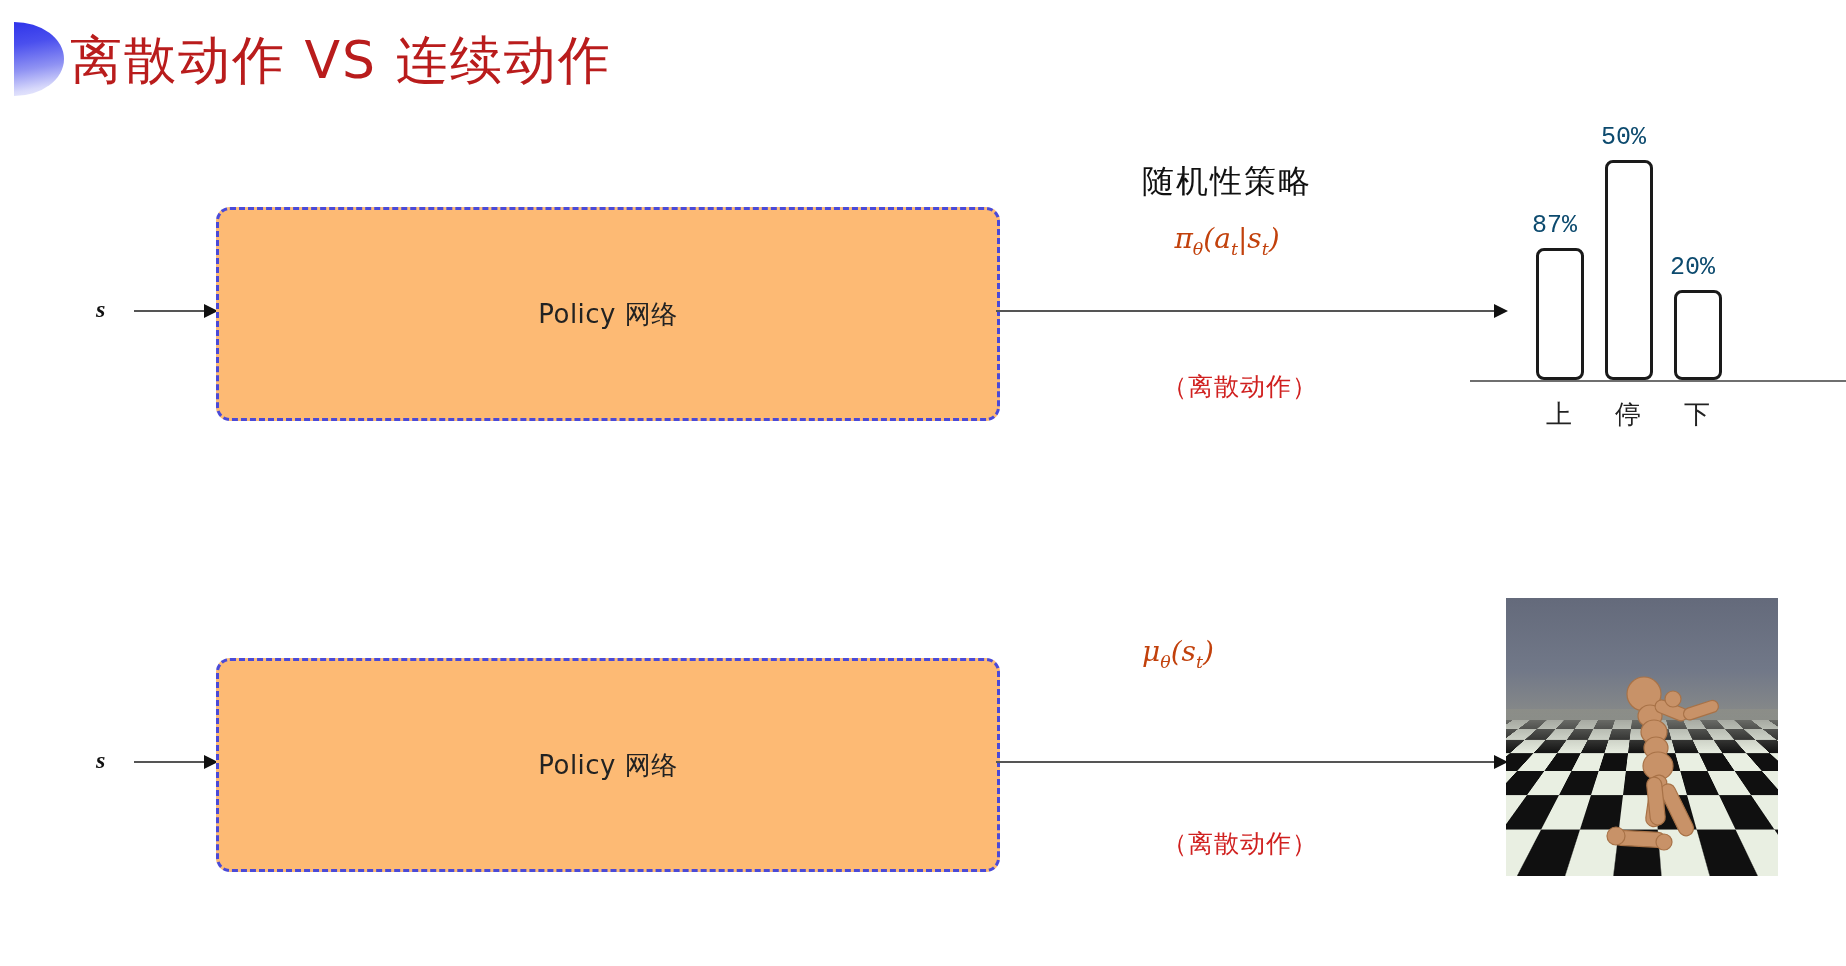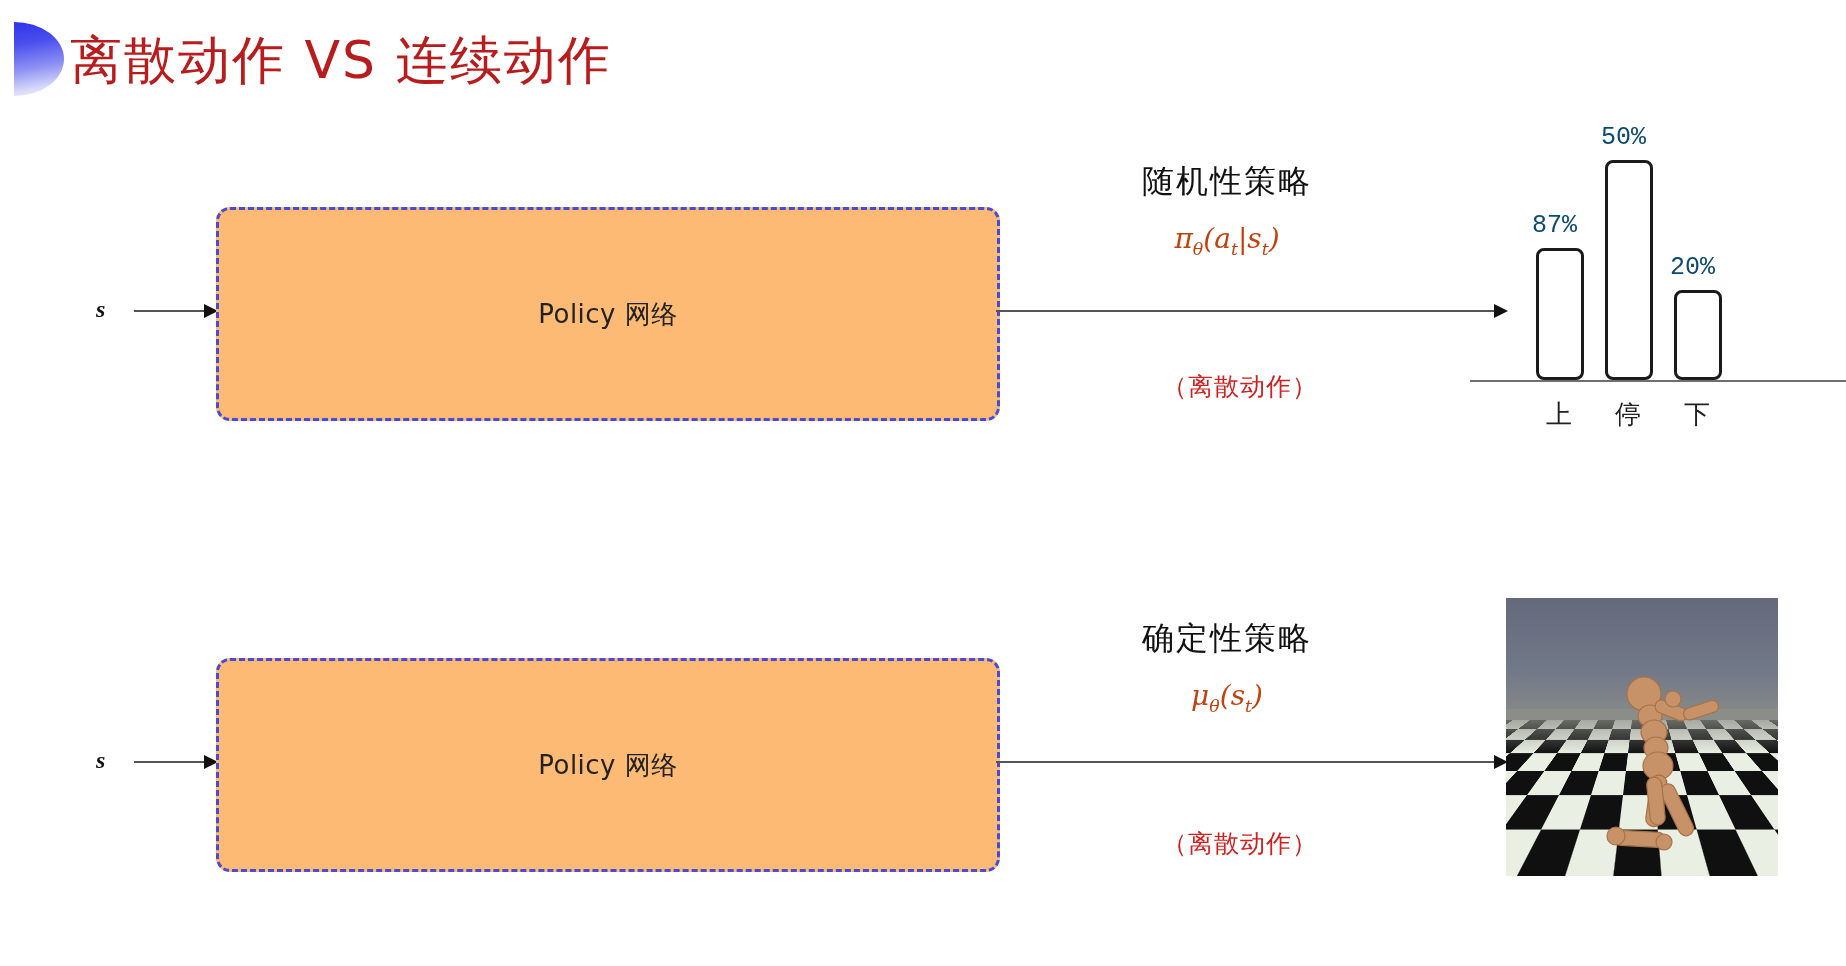--- a/index.html
+++ b/index.html
@@ -169,21 +169,20 @@
   <div class="s-label" id="s-bot">s</div>
   <div class="arrow" id="arr-in-bot"></div>
 
   <div class="policy-box" id="box-bottom">
     <span class="label">Policy 网络</span>
   </div>
 
   <div class="arrow" id="arr-out-bot"></div>
 
   <div class="ann" id="ann-bot">
-    <div class="heading">确定性策略</div>
     <div class="formula">
       <span>μ</span><sub>θ</sub><span>(</span><span>s</span><sub>t</sub><span>)</span>
     </div>
     <div class="note">（离散动作）</div>
   </div>
 
   <div id="sim">
     <div class="sky"></div>
     <div class="floor"></div>
     <div class="haze"></div>

